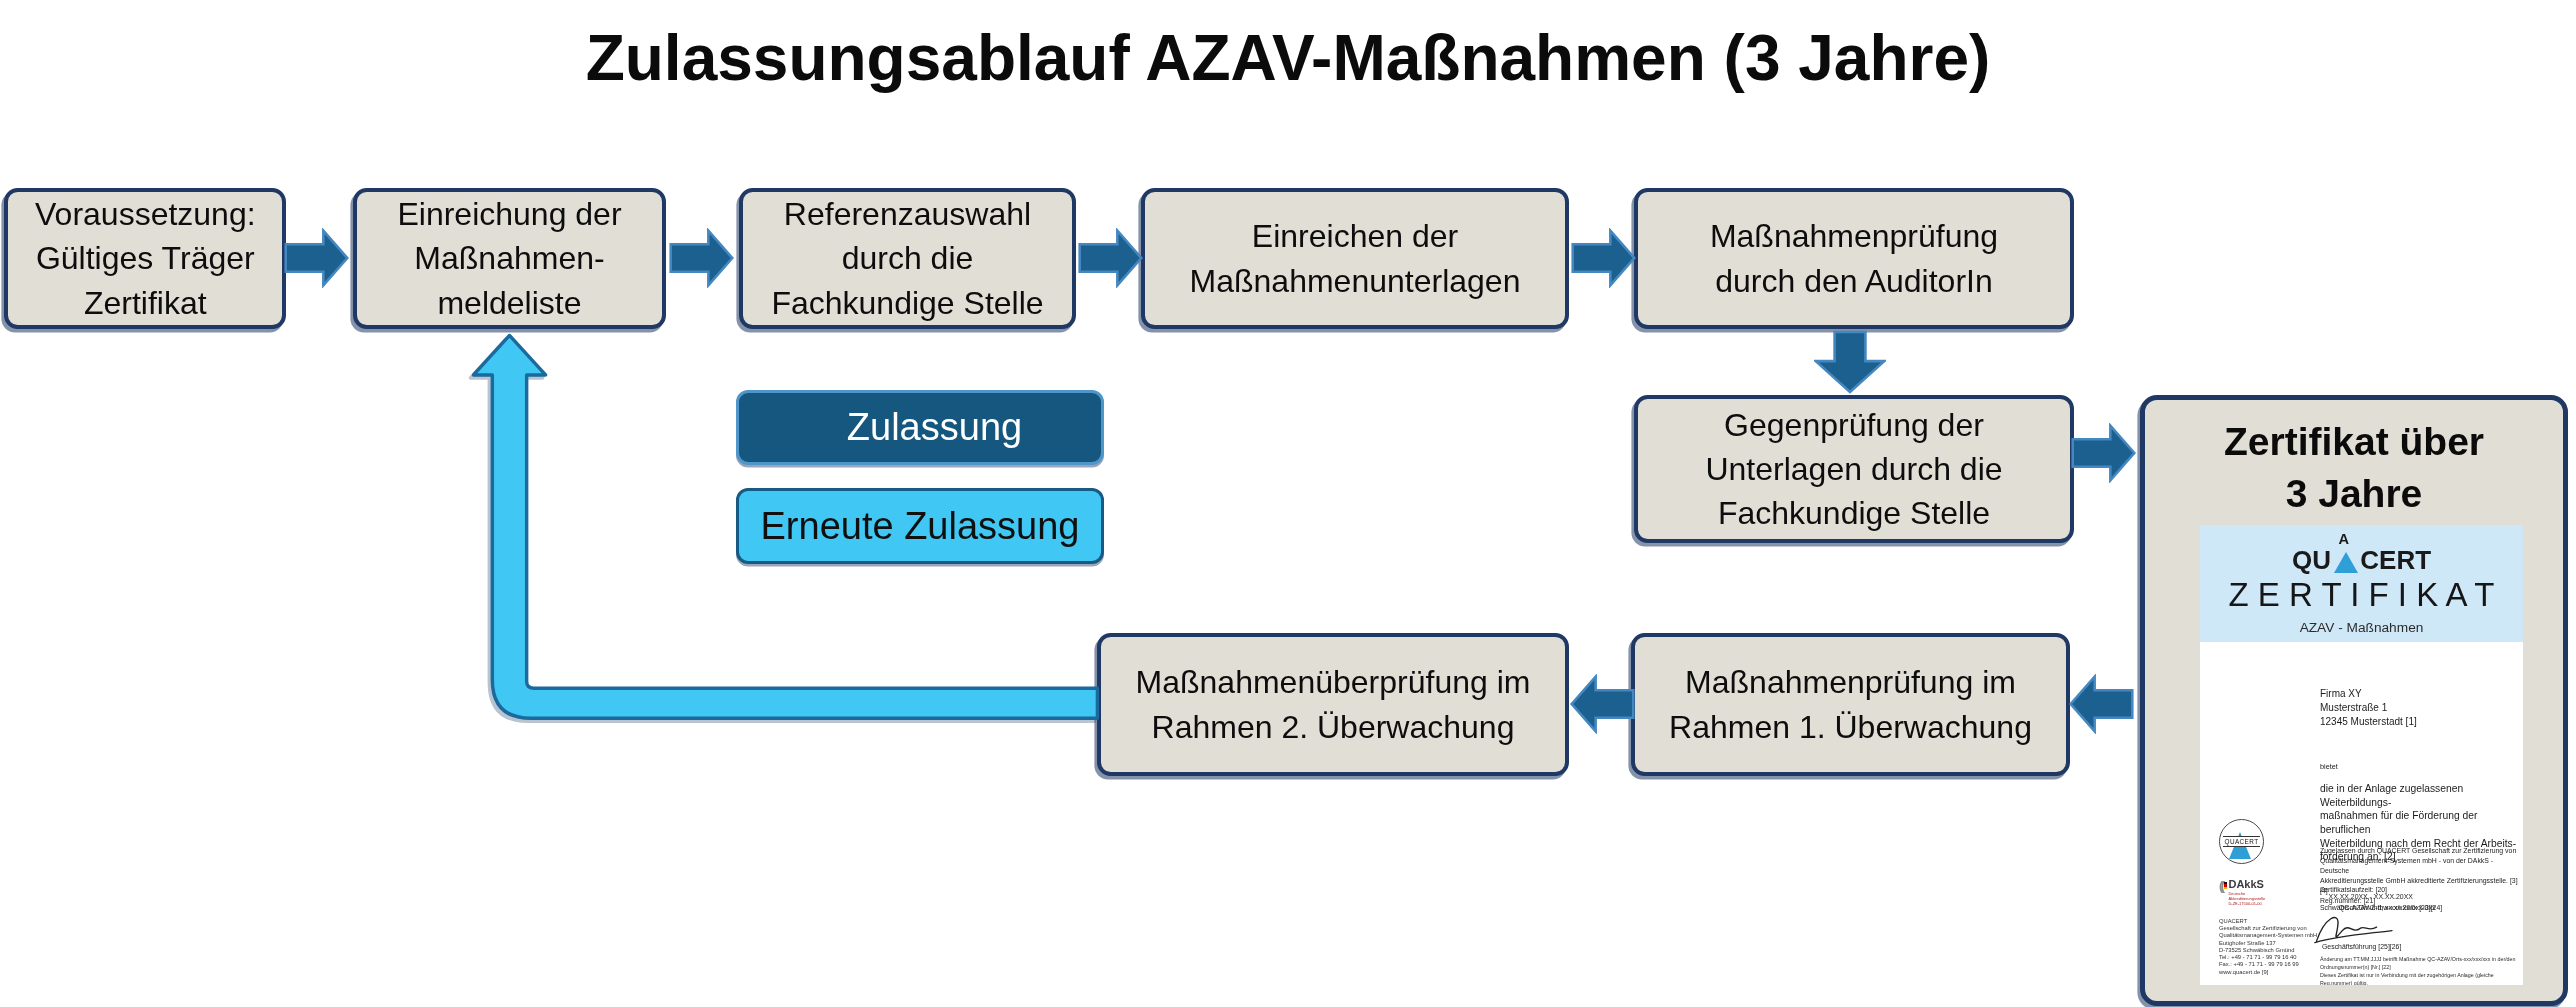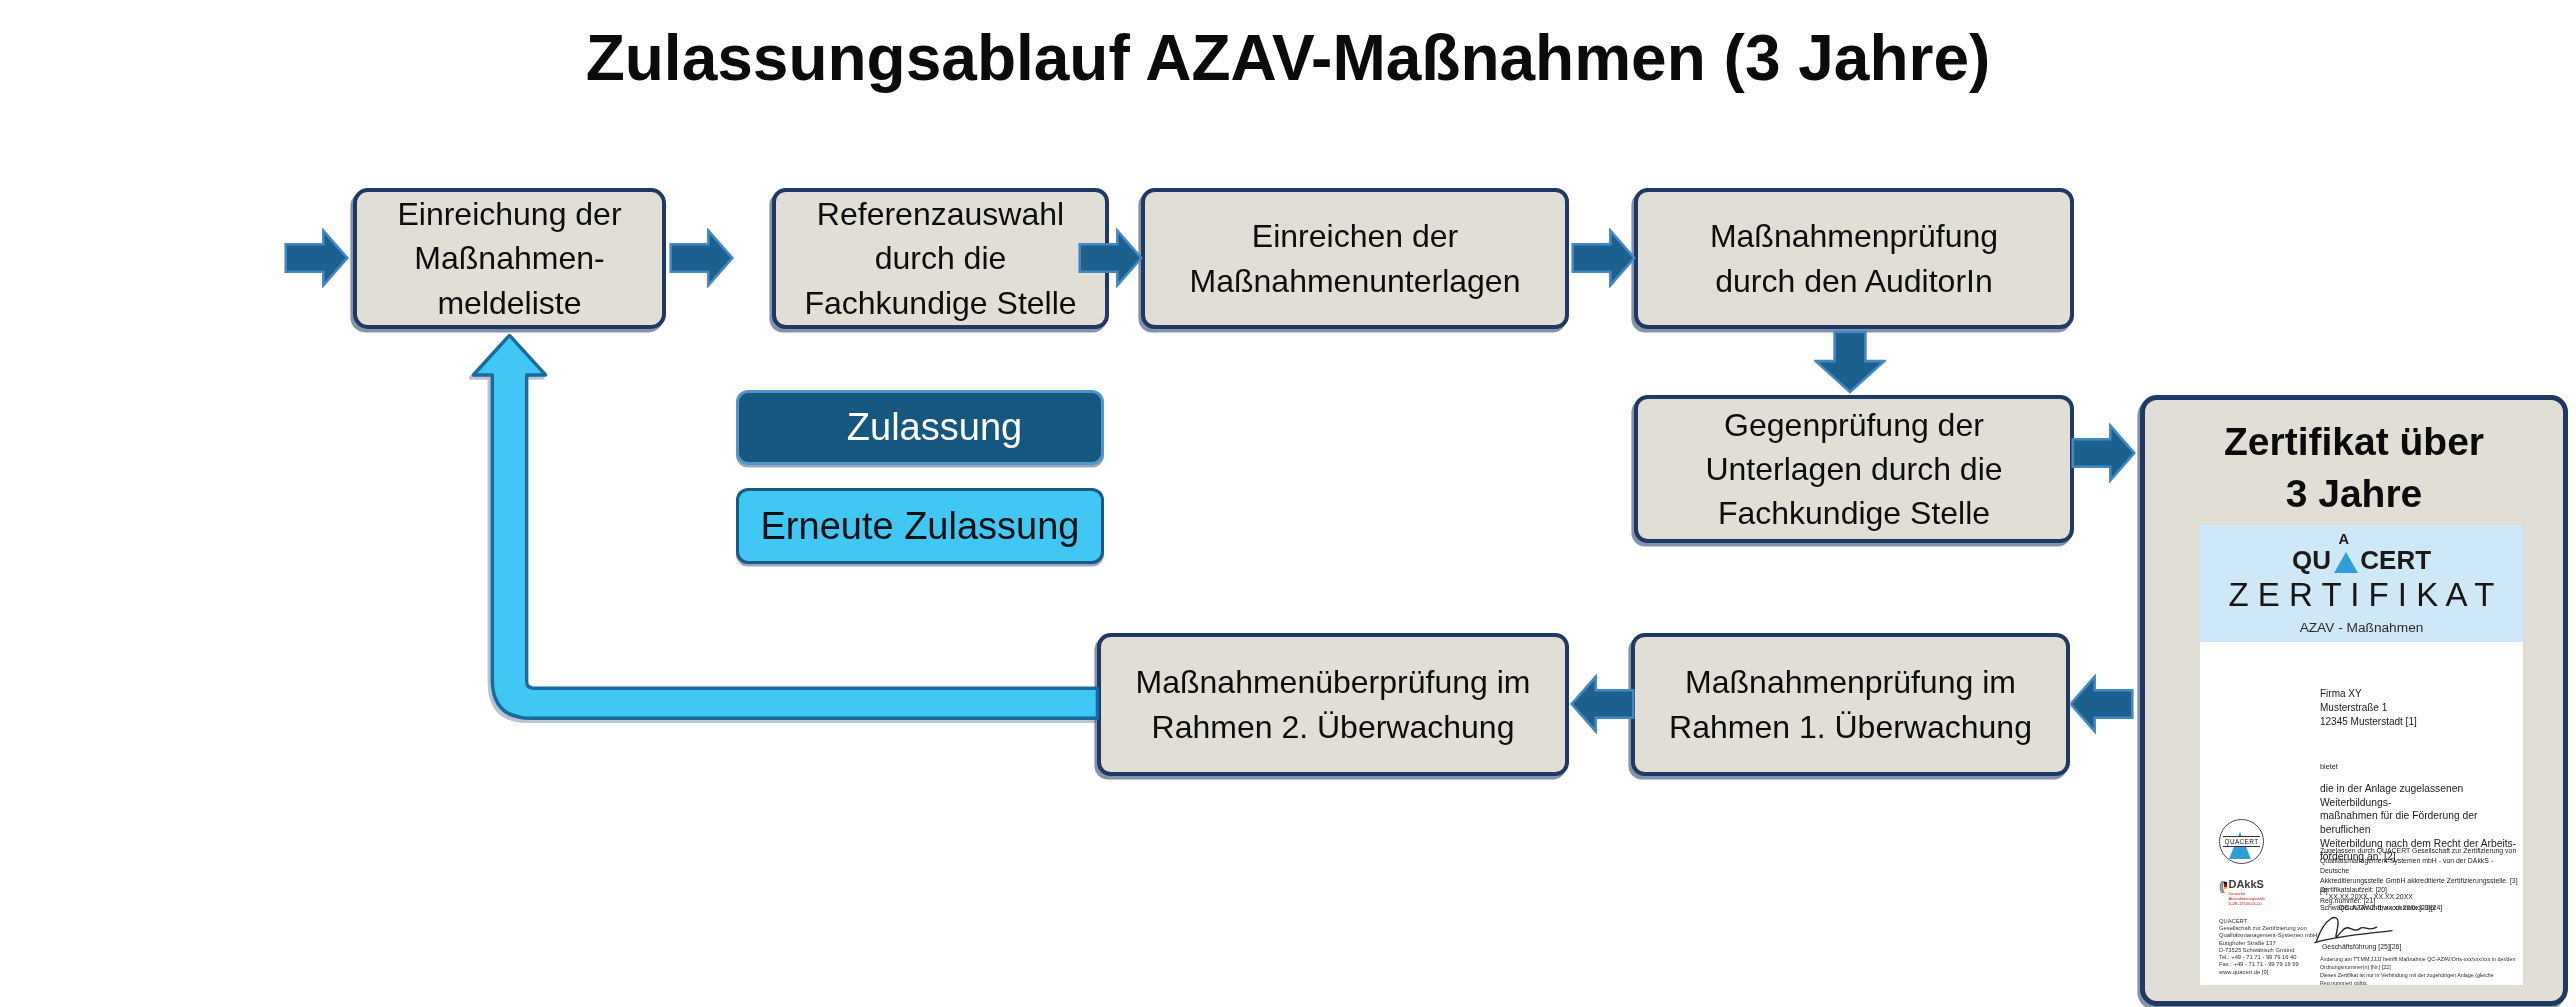--- a/index.html
+++ b/index.html
@@ -46,26 +46,31 @@
   .sig{position:absolute;left:113px;top:268px;}
   .return-arrow{position:absolute;left:464px;top:325px;filter:drop-shadow(-2.6px 3.4px 0 rgba(21,60,95,.30));}
 </style>
 </head>
 <body>
 
 <div class="stage">
 
   <div class="title">Zulassungsablauf AZAV-Maßnahmen (3 Jahre)</div>
 
-  <div class="fbox" style="left:353px;top:188px;width:313px;height:141px;border-radius:15px;">
+  <div class="fbox" style="left:4.3px;top:188px;width:282px;height:141px;">
+    <span>Voraussetzung:
+Gültiges Träger
+Zertifikat</span>
+  </div>
+  <div class="fbox" style="left:353px;top:188px;width:313px;height:141px;">
     <span>Einreichung der
 Maßnahmen-
 meldeliste</span>
   </div>
-  <div class="fbox" style="left:739px;top:188px;width:337px;height:141px;margin-left:33px;">
+  <div class="fbox" style="left:739px;top:188px;width:337px;height:141px;">
     <span>Referenzauswahl
 durch die
 Fachkundige Stelle</span>
   </div>
   <div class="fbox" style="left:1634px;top:188px;width:440px;height:141px;">
     <span>Maßnahmenprüfung
 durch den AuditorIn</span>
   </div>
   <div class="fbox" style="left:1141px;top:188px;width:428px;height:141px;">
     <span>Einreichen der

